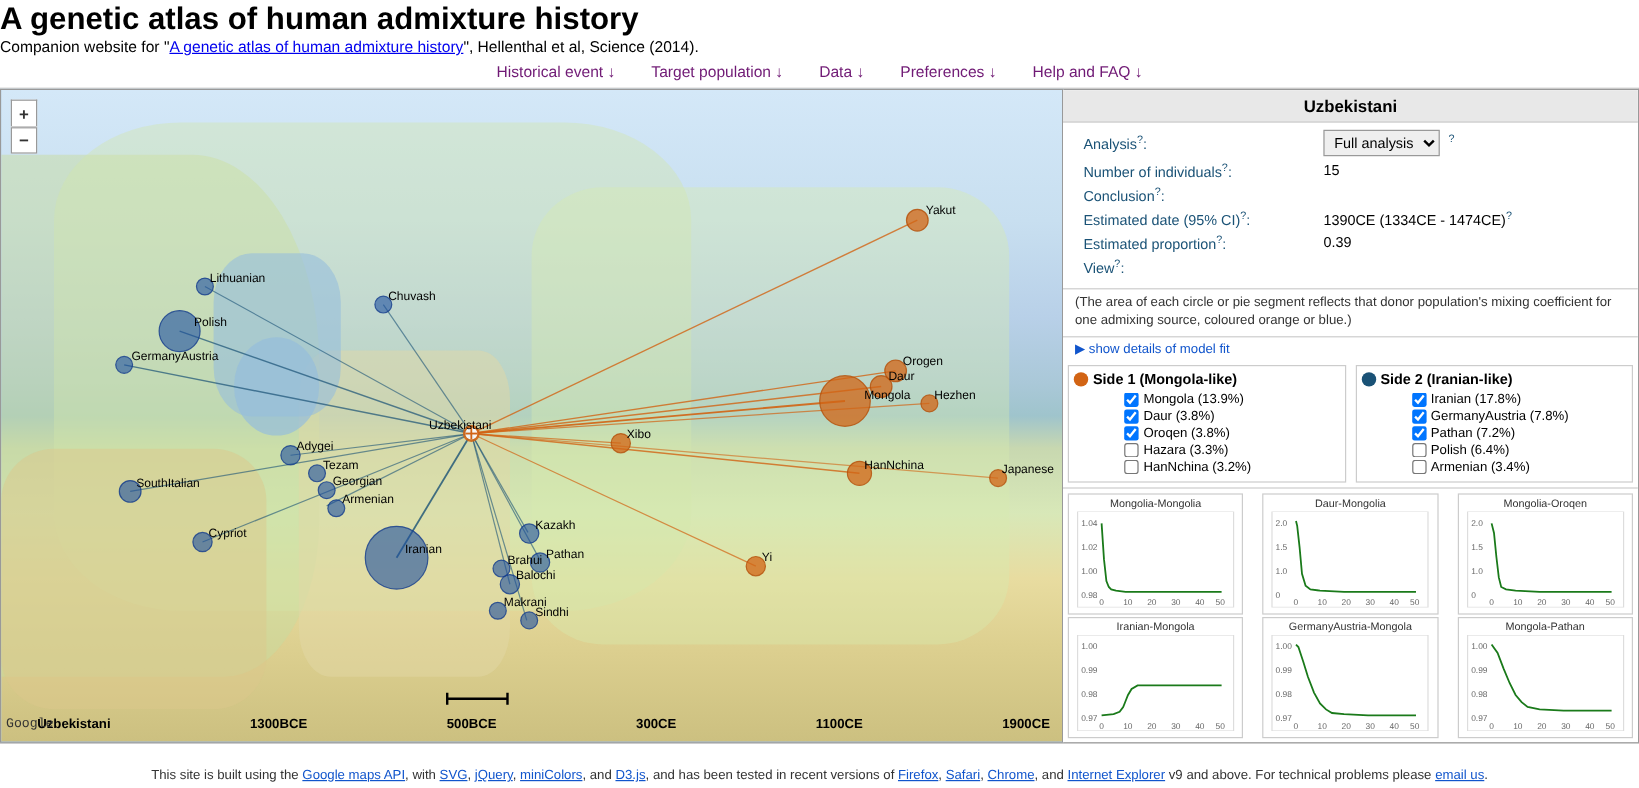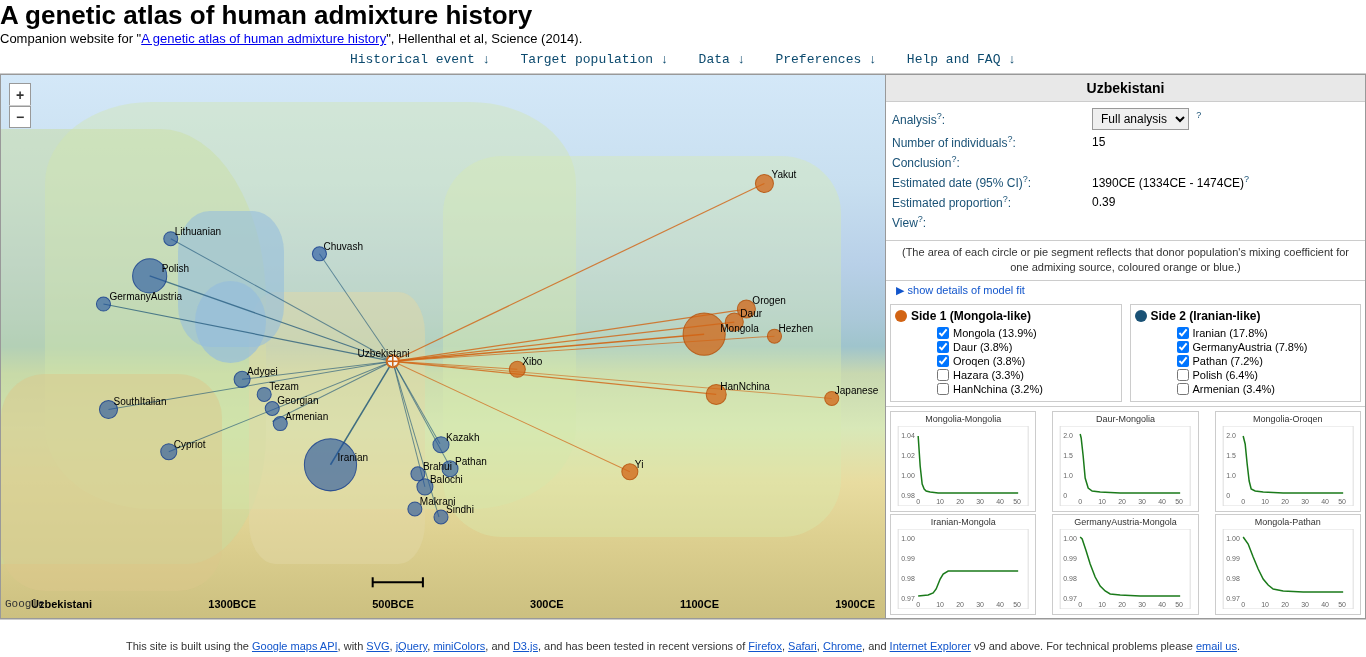--- a/index.html
+++ b/index.html
@@ -1,43 +1,43 @@
 <!DOCTYPE html>
 <html><head>
   <meta charset="utf-8">
   <style>
     * { margin: 0; padding: 0; box-sizing: border-box; }
     body { font-family: Arial, sans-serif; font-size: 13px; background: #fff; width: 1366px; }
     
     .nav { display: flex; justify-content: center; gap: 30px; padding: 6px 0; border-bottom: 1px solid #ccc; }
-    .nav a { color: #0c4a6e; text-decoration: none; font-size: 13px; cursor: pointer; font-family: Liberation Mono, monospace; }
+    .nav a { color: #701a75; text-decoration: none; font-size: 13px; cursor: pointer; }
     
     .main-content { display: flex; height: 545px; }
     
     .map-container { flex: 1; position: relative; background: #b8d4e8; overflow: hidden; border: 1px solid #999; }
     
     
     .zoom-controls { position: absolute; top: 8px; left: 8px; z-index: 10; display: flex; flex-direction: column; }
     .zoom-btn { width: 22px; height: 22px; background: #fff; border: 1px solid #999; display: flex; align-items: center; justify-content: center; cursor: pointer; font-size: 14px; font-weight: bold; color: #333; }
     .zoom-btn:first-child { border-bottom: none; }
     
     
     .right-panel { width: 480px; border: 1px solid #999; border-left: none; overflow-y: auto; background: #fff; }
     
     .panel-title { background: #e8e8e8; text-align: center; padding: 5px; font-weight: bold; font-size: 14px; border-bottom: 1px solid #ccc; }
     
-    .analysis-table { width: 100%; padding: 6px 6px; border-bottom: 1px solid #ccc; }
+    .analysis-table { width: 100%; padding: 6px 17px; border-bottom: 1px solid #ccc; }
     .analysis-row { display: flex; align-items: center; margin-bottom: 4px; }
     .analysis-label { width: 200px; color: #1a5276; font-size: 12px; }
     .analysis-value { flex: 1; font-size: 12px; }
     .analysis-value a { color: #1155cc; text-decoration: none; }
     
     select.analysis-select { padding: 2px 4px; font-size: 12px; border: 1px solid #999; }
     
-    .note-text { font-size: 11px; color: #333; padding: 4px 10px; line-height: 1.4; border-bottom: 1px solid #ccc; text-align: center; }
+    .note-text { font-size: 11px; color: #333; padding: 4px 10px; line-height: 1.4; border-bottom: 1px solid #ccc; }
     
     .show-details { font-size: 11px; color: #1155cc; cursor: pointer; padding: 3px 10px; display: block; }
     
     .sides-container { display: flex; border-bottom: 1px solid #ccc; }
     
     .side-panel { flex: 1; border: 1px solid #ccc; margin: 4px; padding: 4px; }
     .side-title { font-size: 12px; font-weight: bold; margin-bottom: 4px; display: flex; align-items: center; gap: 4px; }
     .side-dot { width: 12px; height: 12px; border-radius: 50%; display: inline-block; }
     .side-dot.orange { background: #d26414; }
     .side-dot.blue { background: #1a5276; }

